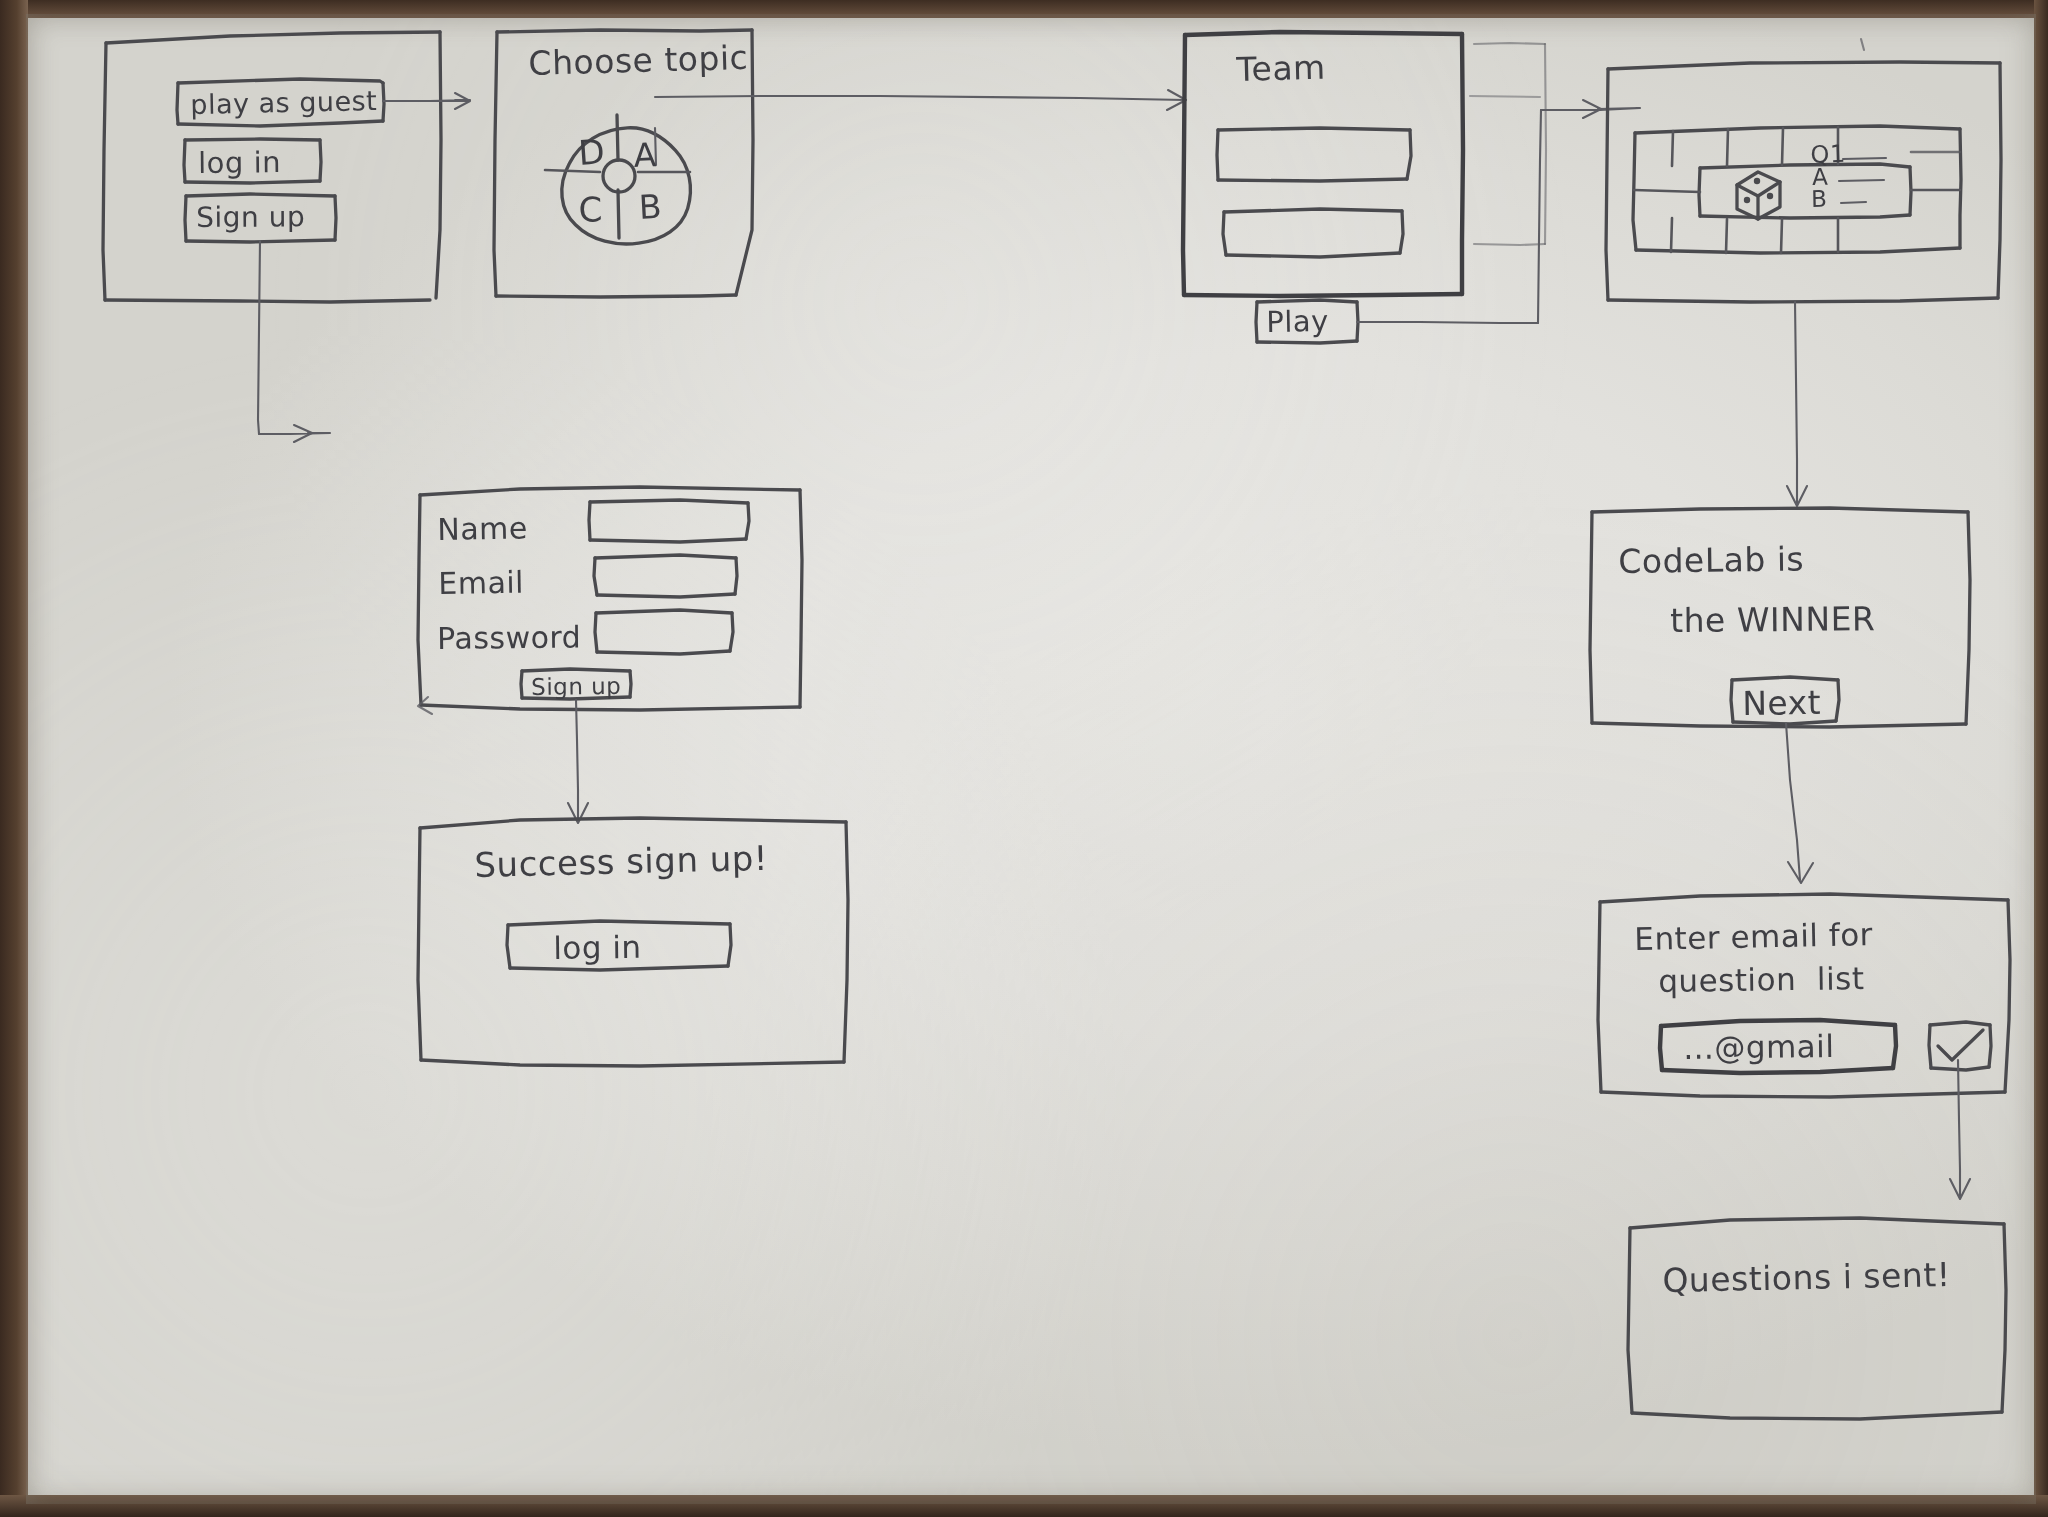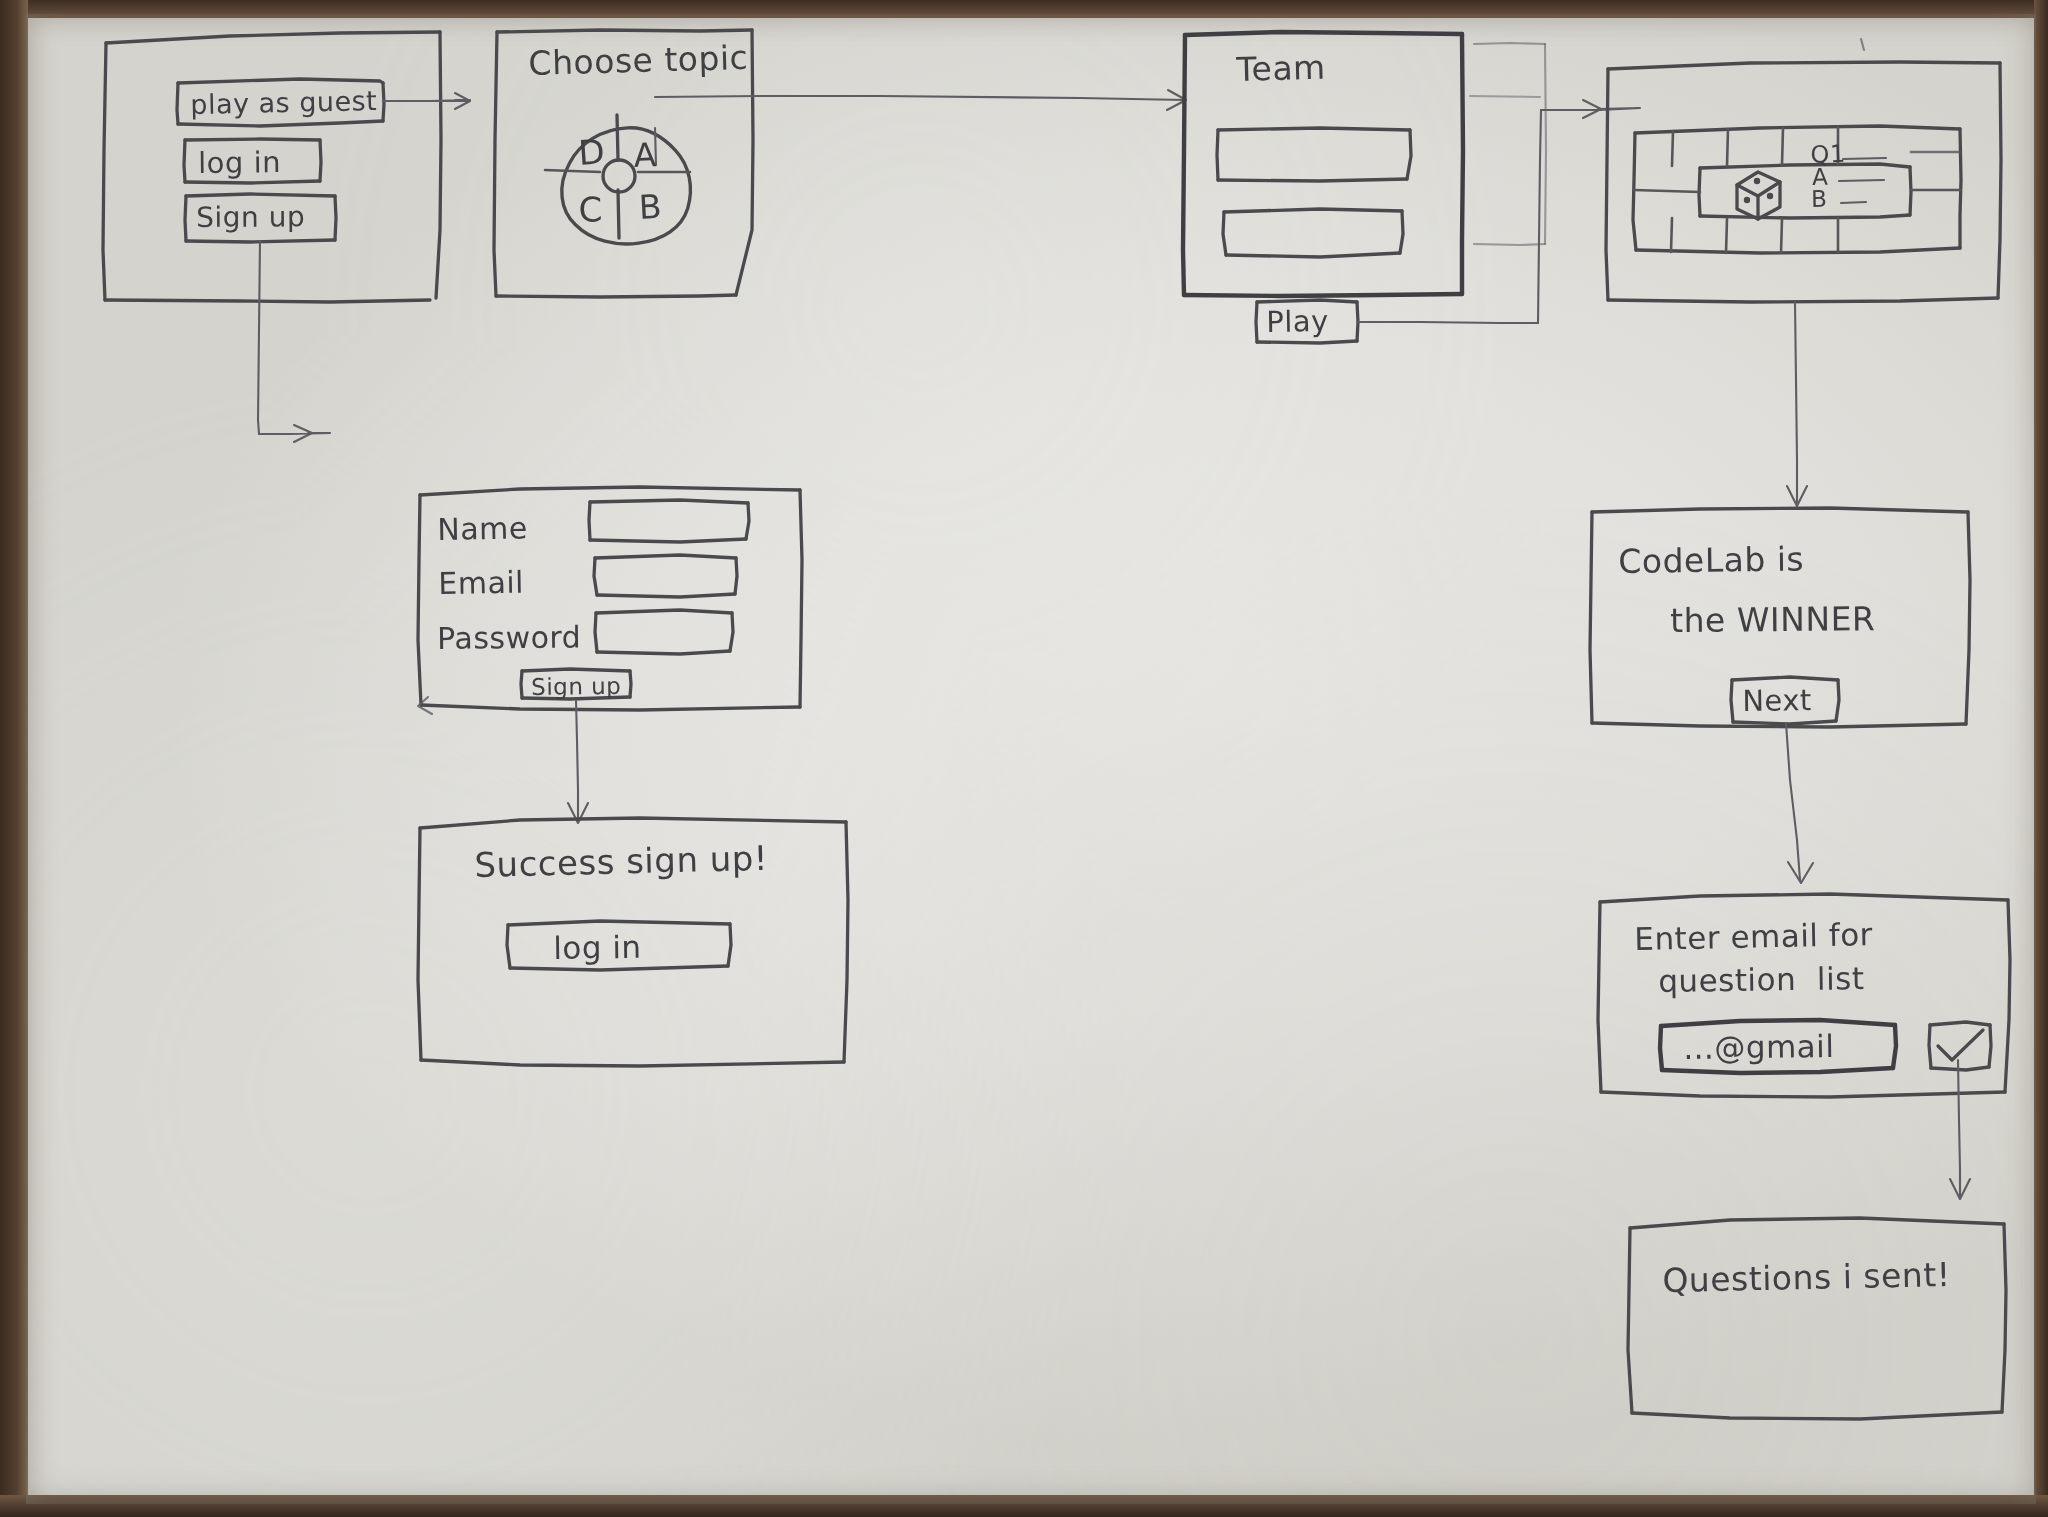--- a/index.html
+++ b/index.html
@@ -343,19 +343,19 @@
 <div class="hand hw" style="left:437px;top:512px;font-size:30px;transform:rotate(-1deg);">Name</div>
 <div class="hand hw" style="left:438px;top:566px;font-size:30px;transform:rotate(-1deg);">Email</div>
 <div class="hand hw" style="left:437px;top:621px;font-size:30px;transform:rotate(-0.6deg);">Password</div>
 <div class="hand hw" style="left:531px;top:674px;font-size:23px;transform:rotate(-0.8deg);">Sign up</div>
 
 <div class="hand hw" style="left:474px;top:845px;font-size:34px;transform:rotate(-1.4deg);">Success sign up!</div>
 <div class="hand hw" style="left:553px;top:930px;font-size:31px;transform:rotate(-0.8deg);">log in</div>
 
 <div class="hand hw" style="left:1618px;top:542px;font-size:33px;transform:rotate(-0.8deg);">CodeLab is</div>
 <div class="hand hw" style="left:1670px;top:601px;font-size:33px;transform:rotate(-0.5deg);">the WINNER</div>
-<div class="hand hw" style="left:1742px;top:684px;font-size:29px;transform:rotate(-0.8deg);">Next</div>
+<div class="hand hw" style="left:1742px;top:684px;font-size:33px;transform:rotate(-0.8deg);">Next</div>
 
 <div class="hand hw" style="left:1634px;top:921px;font-size:31px;transform:rotate(-1.2deg);">Enter email for</div>
 <div class="hand hw" style="left:1658px;top:963px;font-size:31px;transform:rotate(-0.8deg);">question  list</div>
 <div class="hand hw" style="left:1683px;top:1030px;font-size:31px;transform:rotate(-0.8deg);">...@gmail</div>
 
 <div class="hand hw" style="left:1662px;top:1261px;font-size:33px;transform:rotate(-1.2deg);">Questions i sent!</div>
 
 </body></html>

